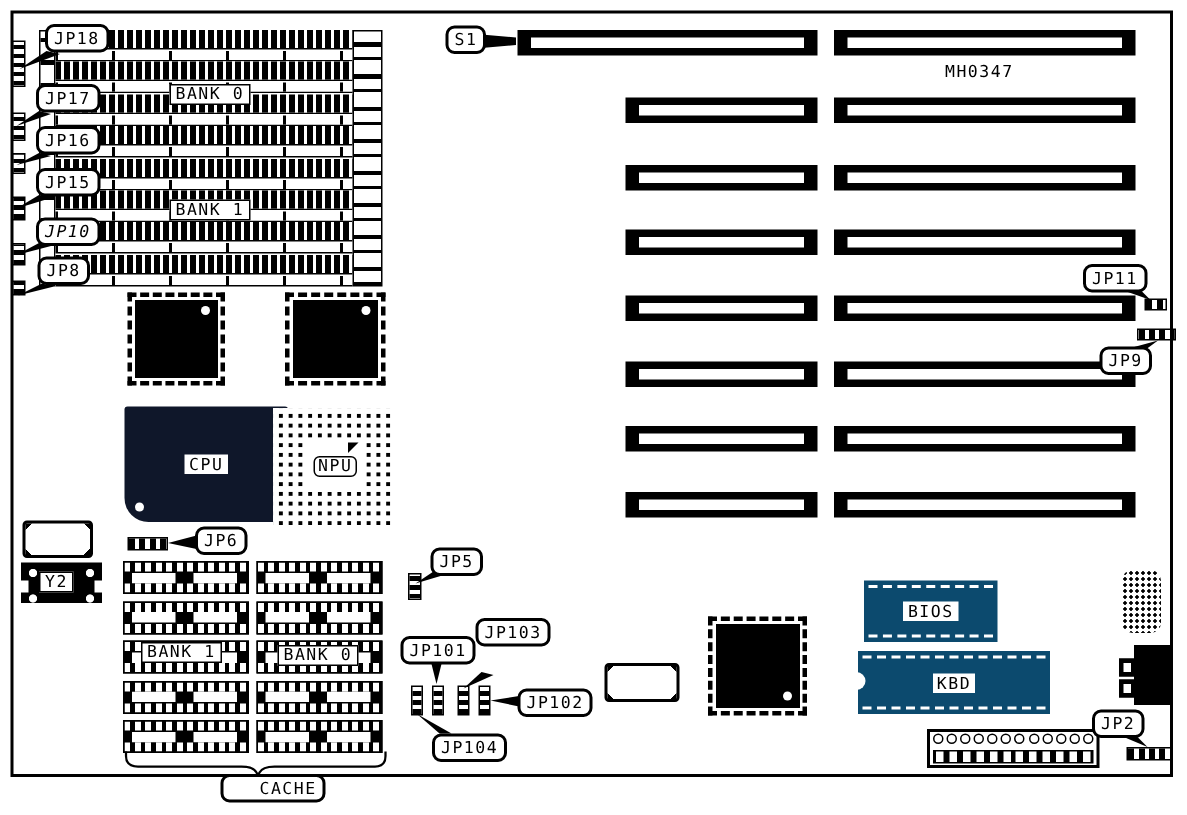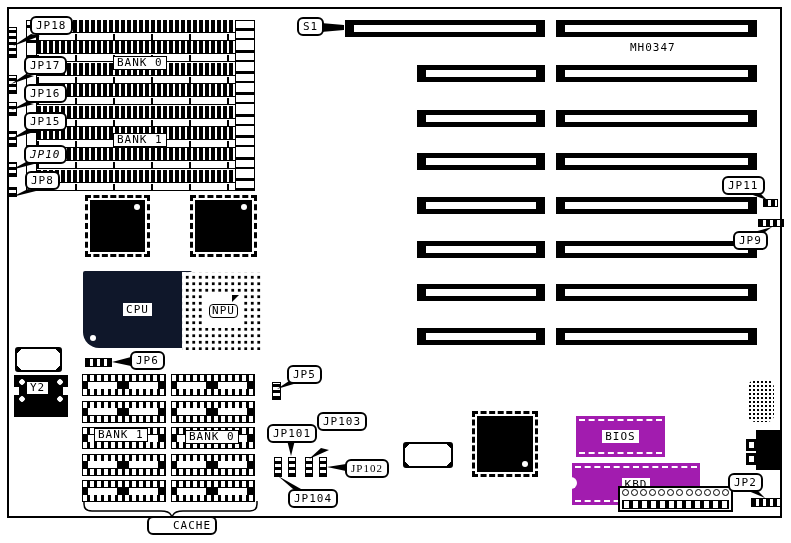--- a/index.html
+++ b/index.html
@@ -73,21 +73,21 @@
 
   
   .cache-col{width:84px;height:128px;display:flex;flex-direction:column;justify-content:space-between;z-index:2;}
   .dip{height:22px;border:1px solid #000;box-sizing:border-box;background:
       repeating-linear-gradient(90deg,#fff 0 4px,#000 4px 7px) 0 0/100% 6px no-repeat,
       repeating-linear-gradient(90deg,#fff 0 4px,#000 4px 7px) 0 100%/100% 6px no-repeat,
       linear-gradient(#fff,#fff) 5px 50%/29px 7px no-repeat,
       linear-gradient(#fff,#fff) 46px 50%/29px 7px no-repeat,#000;}
 
   
-  .romchip{background:#a21caf;z-index:2;margin-top:29px;}
+  .romchip{background:#0c4a6e;z-index:2;}
   .romchip::before,.romchip::after{content:"";position:absolute;left:3px;right:3px;}
   .romchip::before{top:3px;border-top:2px dashed #fff;}
   .romchip::after{bottom:3px;border-bottom:2px dashed #fff;}
   .kbd-notch{position:absolute;left:-1px;top:14px;width:6px;height:12px;background:#fff;
       border-radius:0 6px 6px 0;}
   .chip-center{position:absolute;left:0;right:0;top:0;bottom:0;display:flex;
       align-items:center;justify-content:center;}
 
   
   .pwr{border:2px solid #000;box-sizing:border-box;background:#fff;z-index:2;
@@ -175,21 +175,21 @@
       <span class="npu-label">NPU</span>
       <span class="npu-arrow"></span>
     </div>
   </div>
 
   <div class="abs qfp" style="left:472px;top:411px;width:66px;height:66px;">
     <span class="dot" style="right:7px;bottom:7px;"></span>
   </div>
 
   <div class="abs osc" style="left:15px;top:347px;width:47px;height:25px;"></div>
-  <div class="abs y2" style="left:14px;top:375px;width:54px;height:42px;">
+  <div class="abs y2" style="left:14px;top:375px;width:54px;height:27px;">
     <div class="abs plabel" style="left:12px;top:6px;">Y2</div>
   </div>
   <div class="abs osc" style="left:403px;top:442px;width:50px;height:26px;"></div>
 
   <div class="abs cache-col" style="left:82px;top:374px;">
       <div class="dip"></div>
       <div class="dip"></div>
       <div class="dip"></div>
       <div class="dip"></div>
       <div class="dip"></div>
@@ -289,18 +289,18 @@
   <div class="abs callout" style="left:24px;top:84px;text-align:center;"><span>JP16</span></div>
   <div class="abs callout" style="left:24px;top:112px;"><span>JP15</span></div>
   <div class="abs callout" style="left:24px;top:145px;font-style:italic;"><span>JP10</span></div>
   <div class="abs callout" style="left:25px;top:171px;"><span>JP8</span></div>
   <div class="abs callout" style="left:722px;top:176px;"><span>JP11</span></div>
   <div class="abs callout" style="left:733px;top:231px;"><span>JP9</span></div>
   <div class="abs callout" style="left:130px;top:351px;"><span>JP6</span></div>
   <div class="abs callout" style="left:287px;top:365px;"><span>JP5</span></div>
   <div class="abs callout" style="left:267px;top:424px;"><span>JP101</span></div>
   <div class="abs callout" style="left:317px;top:412px;"><span>JP103</span></div>
-  <div class="abs callout" style="left:345px;top:459px;font-family:Liberation Serif, serif;"><span>JP102</span></div>
+  <div class="abs callout" style="left:345px;top:459px;"><span>JP102</span></div>
   <div class="abs callout" style="left:288px;top:489px;"><span>JP104</span></div>
   <div class="abs callout" style="left:728px;top:473px;"><span>JP2</span></div>
   <div class="abs callout" style="left:147px;top:516px;padding-left:24px;"><span>CACHE</span></div>
 
 </div>
 
 </body></html>

